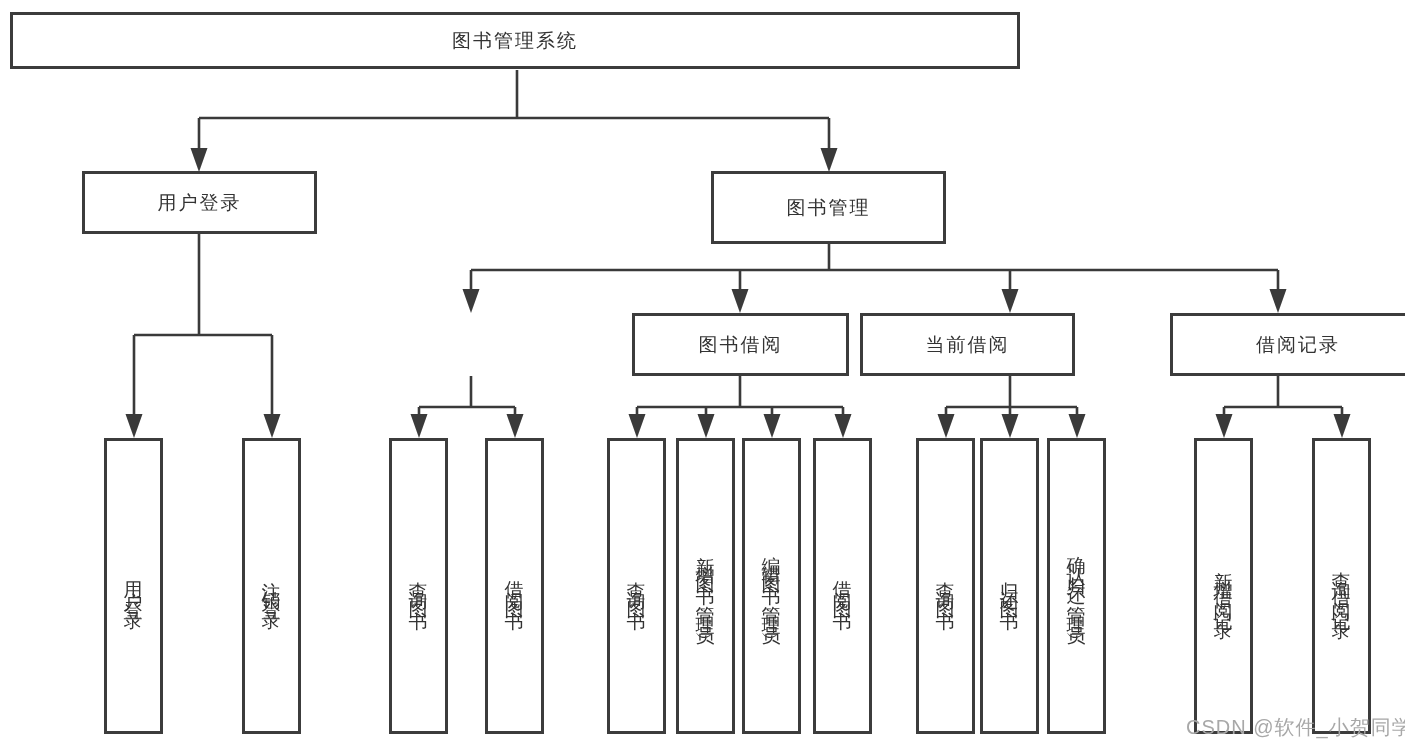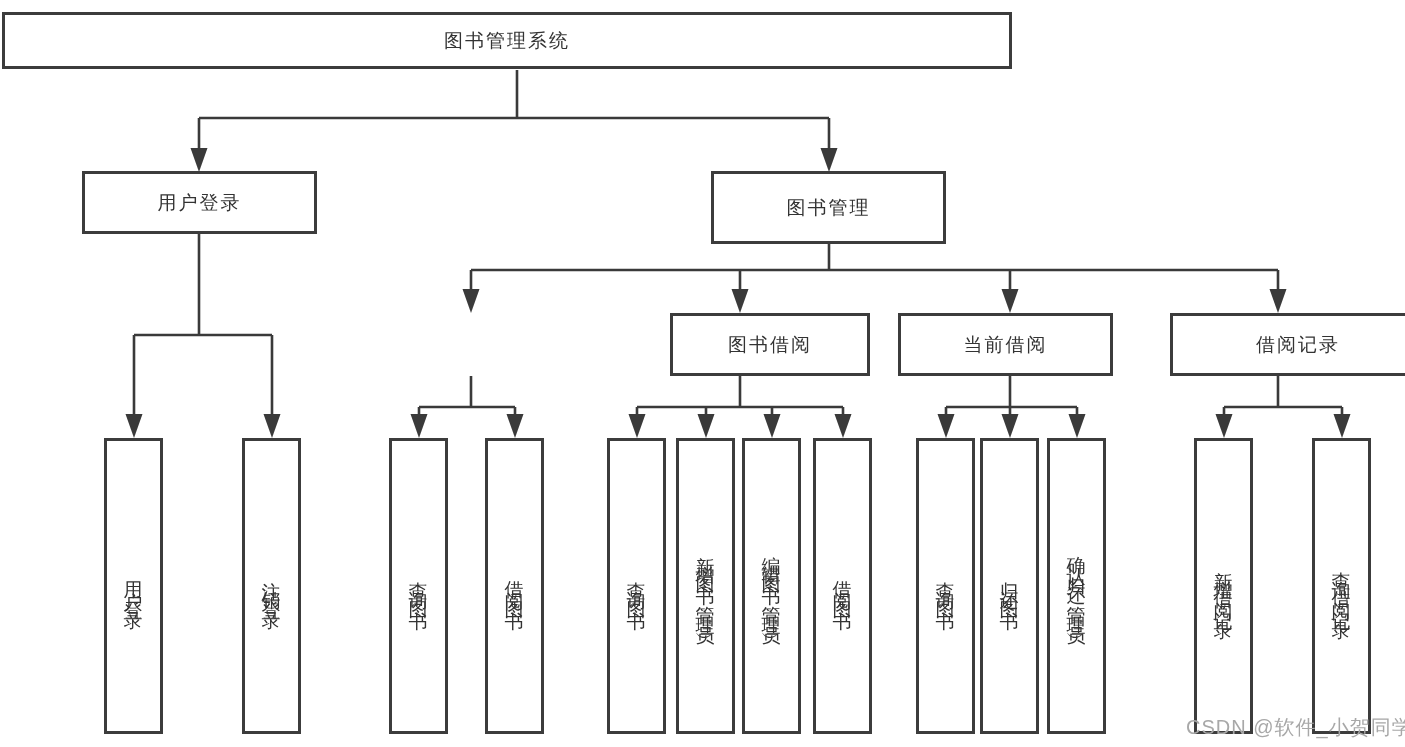--- a/index.html
+++ b/index.html
@@ -104,27 +104,27 @@
       <polygon points="1068.5,414 1085.5,414 1077,438"></polygon>
     </g>
 
     <g>
       <path d="M1278 376 V407 M1224 407 H1342 M1224 407 V430 M1342 407 V430"></path>
       <polygon points="1215.5,414 1232.5,414 1224,438"></polygon>
       <polygon points="1333.5,414 1350.5,414 1342,438"></polygon>
     </g>
   </svg>
 
-  <div class="box" style="left:2px; top:12px; width:1010px; height:57px;">图书管理系统</div>
+  <div class="box" style="left:10px; top:12px; width:1010px; height:57px;">图书管理系统</div>
 
   <div class="box" style="left:82px; top:171px; width:235px; height:63px;">用户登录</div>
   <div class="box" style="left:711px; top:171px; width:235px; height:73px;">图书管理</div>
 
-  <div class="box" style="left:632px; top:313px; width:200px; height:63px;margin-left:38px;">图书借阅</div>
-  <div class="box" style="left:898px; top:313px; width:215px; height:63px;">当前借阅</div>
+  <div class="box" style="left:632px; top:313px; width:217px; height:63px;">图书借阅</div>
+  <div class="box" style="left:860px; top:313px; width:215px; height:63px;">当前借阅</div>
   <div class="box" style="left:1170px; top:313px; width:256px; height:63px;">借阅记录</div>
 
   <div class="box leaf" style="left:104px; top:438px; width:59px; height:296px;">用户登录</div>
   <div class="box leaf" style="left:242px; top:438px; width:59px; height:296px;">注销登录</div>
 
   <div class="box leaf" style="left:389px; top:438px; width:59px; height:296px;">查询图书</div>
   <div class="box leaf" style="left:485px; top:438px; width:59px; height:296px;">借阅图书</div>
 
   <div class="box leaf" style="left:607px; top:438px; width:59px; height:296px;">查询图书</div>
   <div class="box leaf" style="left:676px; top:438px; width:59px; height:296px;">新增图书（管理员）</div>

